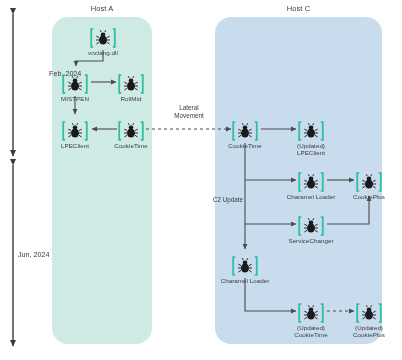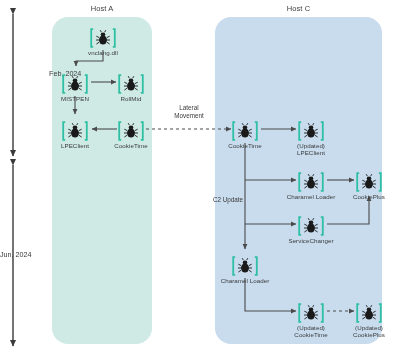--- a/index.html
+++ b/index.html
@@ -113,21 +113,21 @@
     <g>
       <path d="M245,278 L245,311 L296,311" fill="none" stroke="#4a4a4a" stroke-width="1.1" marker-end="url(#ah)"></path>
     </g>
 
     <g>
       <line x1="327" y1="311" x2="354" y2="311" stroke="#4a4a4a" stroke-width="1.1" stroke-dasharray="3,3" marker-end="url(#ah)"></line>
     </g>
   </svg>
 
   <div class="axis-label" style="left:2px;top:69px;margin-left:47px;">Feb, 2024</div>
-  <div class="axis-label" style="left:0;top:250px;text-align:right;">Jun, 2024</div>
+  <div class="axis-label" style="left:18px;top:250px;text-align:right;">Jun, 2024</div>
 
   <div class="edge-label" style="left:160px;top:104px;width:58px;">Lateral
 Movement</div>
   <div class="edge-label" style="left:199px;top:196px;width:44px;text-align:right;">C2 Update</div>
 
   <div class="node" style="left:103px;top:28px;">
     <span class="glyph">
       <svg width="26" height="20" viewBox="0 0 26 20">
         <path d="M3.2,1.2 L1.2,1.2 L1.2,18.8 L3.2,18.8" fill="none" stroke="#2fbfa4" stroke-width="1.8"></path>
         <path d="M22.8,1.2 L24.8,1.2 L24.8,18.8 L22.8,18.8" fill="none" stroke="#2fbfa4" stroke-width="1.8"></path>

